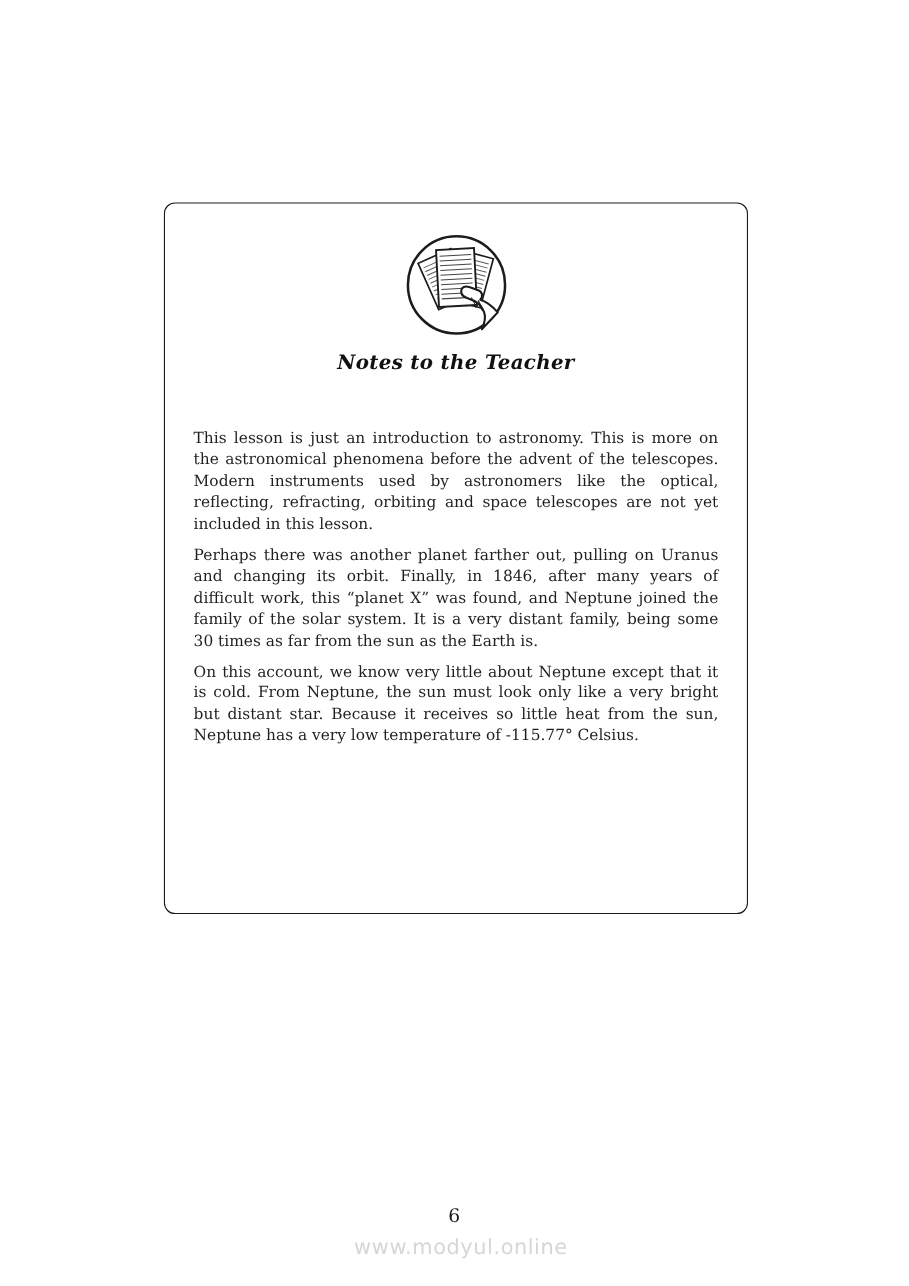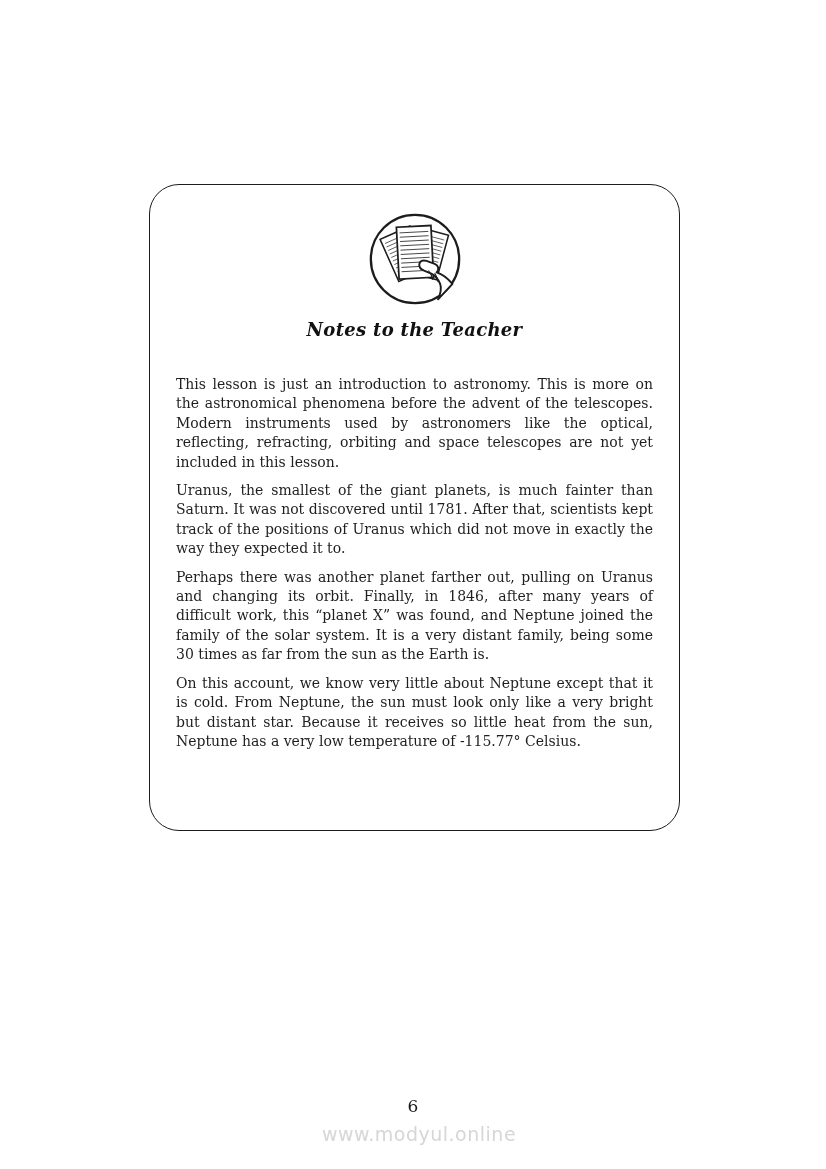--- a/index.html
+++ b/index.html
@@ -13,42 +13,42 @@
     color: #1f1f1f;
     overflow: hidden;
   }
   .notes-box {
     position: absolute;
     left: 149px;
     top: 184px;
     width: 531px;
     height: 647px;
     border: 1.5px solid #1c1c1c;
-    border-radius: 30px;
+    border-radius: 10px;
     padding: 26px 26px 0 26px;
     background: #ffffff;
   }
   .icon-wrap {
     width: 96px;
     height: 96px;
     margin: 0 auto;
   }
   .icon-wrap svg { display: block; }
   .heading {
     margin: 12px 0 0 0;
     text-align: center;
     font-size: 18px;
     font-weight: bold;
     font-style: italic;
     letter-spacing: 0.3px;
     color: #111111;
     font-family: "DejaVu Serif", serif;
   }
   .paragraphs {
-    margin-top: 35px;
+    margin-top: 50px;
   }
   .paragraphs p {
     margin: 0 0 9px 0;
     font-size: 14px;
     line-height: 19.4px;
     text-align: justify;
     color: #1f1f1f;
   }
   .page-number {
     position: absolute;
@@ -133,21 +133,20 @@
         <path d="M89 76 C84 70 79 66 72.5 64 C75.5 61 74.5 56.5 70.5 55 L62 52 C58 50.6 55 52.3 54.5 55.4 C54 58.4 56.3 61 60 62.4 L67 65.2 C71.3 67.3 74.3 71 76.2 76 C77.8 80.4 76 87.5 74 92 Z" fill="#ffffff" stroke="#1c1c1c" stroke-width="2" stroke-linejoin="round"></path>
         <path d="M70.5 64.5 C72.5 67.5 73.6 70.7 74 74" fill="none" stroke="#1c1c1c" stroke-width="1.1"></path>
         <path d="M64 62 C66.4 65 67.8 68.3 68.3 71.6" fill="none" stroke="#1c1c1c" stroke-width="1.1"></path>
       </svg>
     </div>
 
     <h1 class="heading">Notes to the Teacher</h1>
 
     <div class="paragraphs">
       <p>This lesson is just an introduction to astronomy. This is more on the astronomical phenomena before the advent of the telescopes. Modern instruments used by astronomers like the optical, reflecting, refracting, orbiting and space telescopes are not yet included in this lesson.</p>
-      <p>Uranus, the smallest of the giant planets, is much fainter than Saturn. It was not discovered until 1781. After that, scientists kept track of the positions of Uranus which did not move in exactly the way they expected it to.</p>
       <p>Perhaps there was another planet farther out, pulling on Uranus and changing its orbit. Finally, in 1846, after many years of difficult work, this “planet X” was found, and Neptune joined the family of the solar system. It is a very distant family, being some 30 times as far from the sun as the Earth is.</p>
       <p>On this account, we know very little about Neptune except that it is cold. From Neptune, the sun must look only like a very bright but distant star. Because it receives so little heat from the sun, Neptune has a very low temperature of -115.77° Celsius.</p>
     </div>
 
   </div>
 
   <div class="page-number">6</div>
   <div class="watermark">www.modyul.online</div>
 
 </div>

